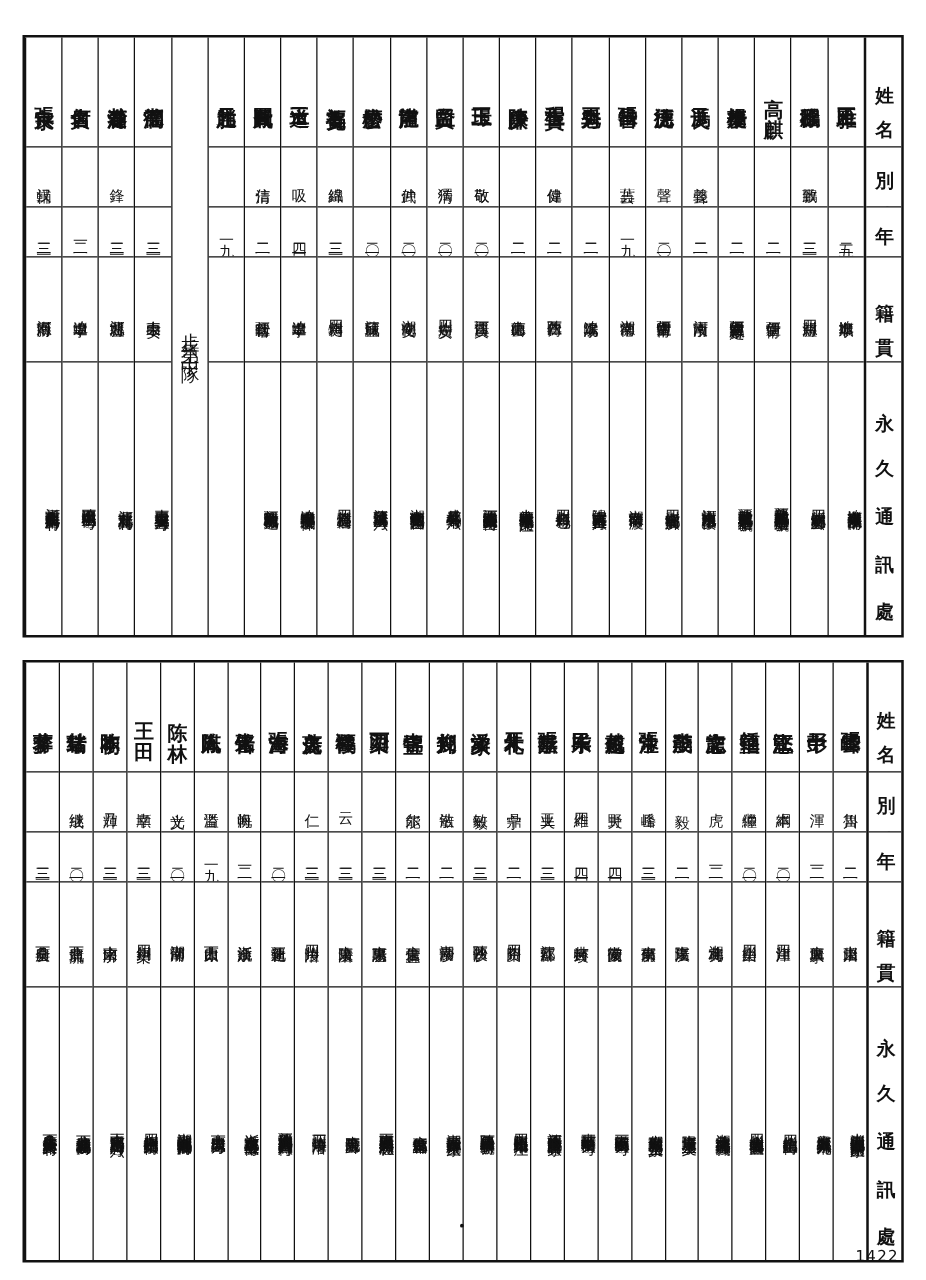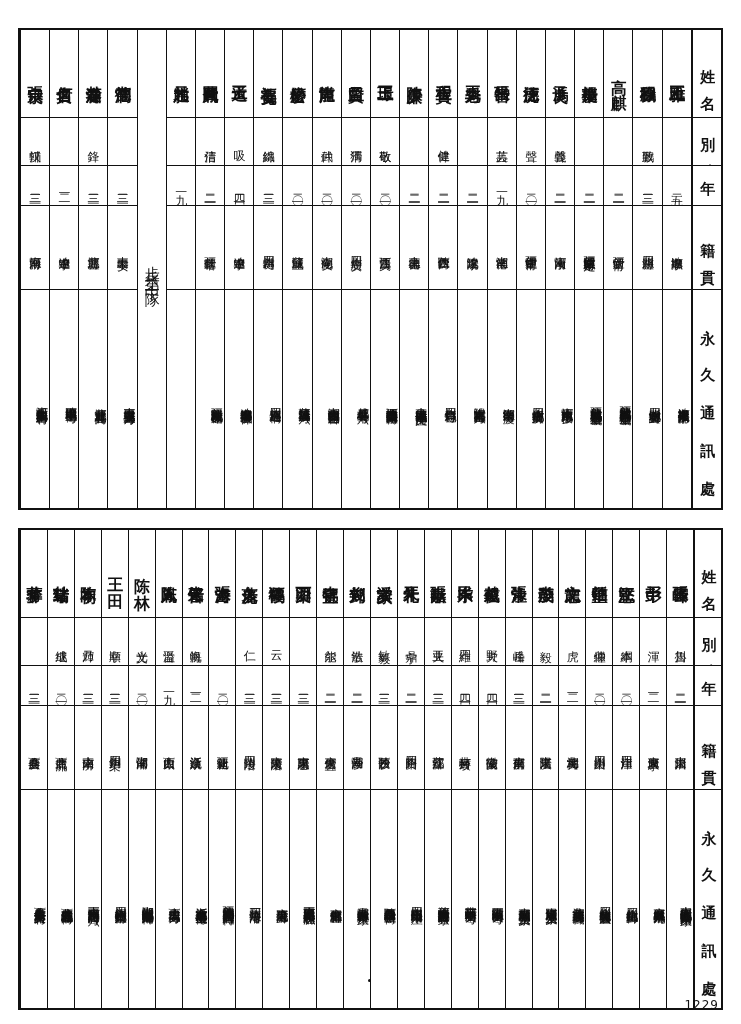--- a/index.html
+++ b/index.html
@@ -469,14 +469,14 @@
       <div class="col">
         <div class="cell r-name">蒋梦非</div>
         <div class="cell r-alias"></div>
         <div class="cell r-age">二三</div>
         <div class="cell r-origin">廣西全县</div>
         <div class="cell r-addr">廣西全县庙头朱文泰转大路村</div>
       </div>
     </div>
 
   <div class="dot"></div>
-  <div class="page-number">1229</div>
+  <div class="page-number">1422</div>
 </div>
 
 </body></html>

